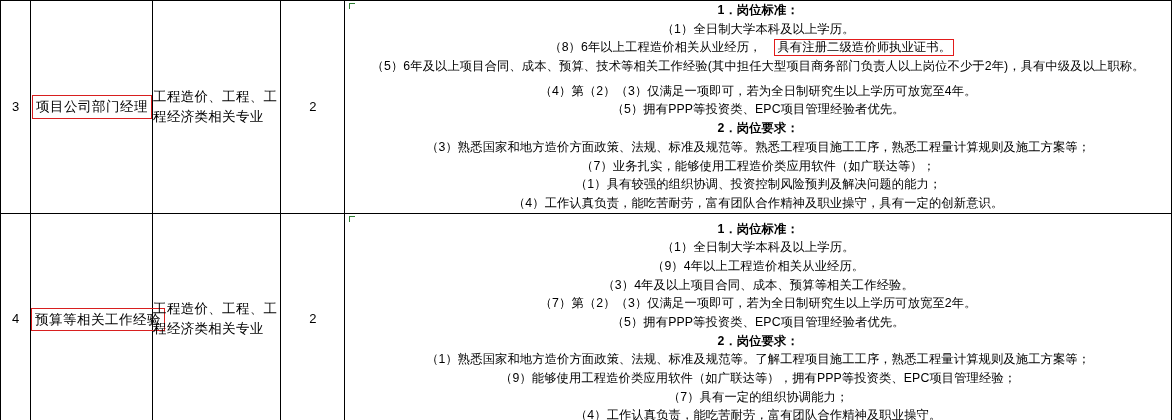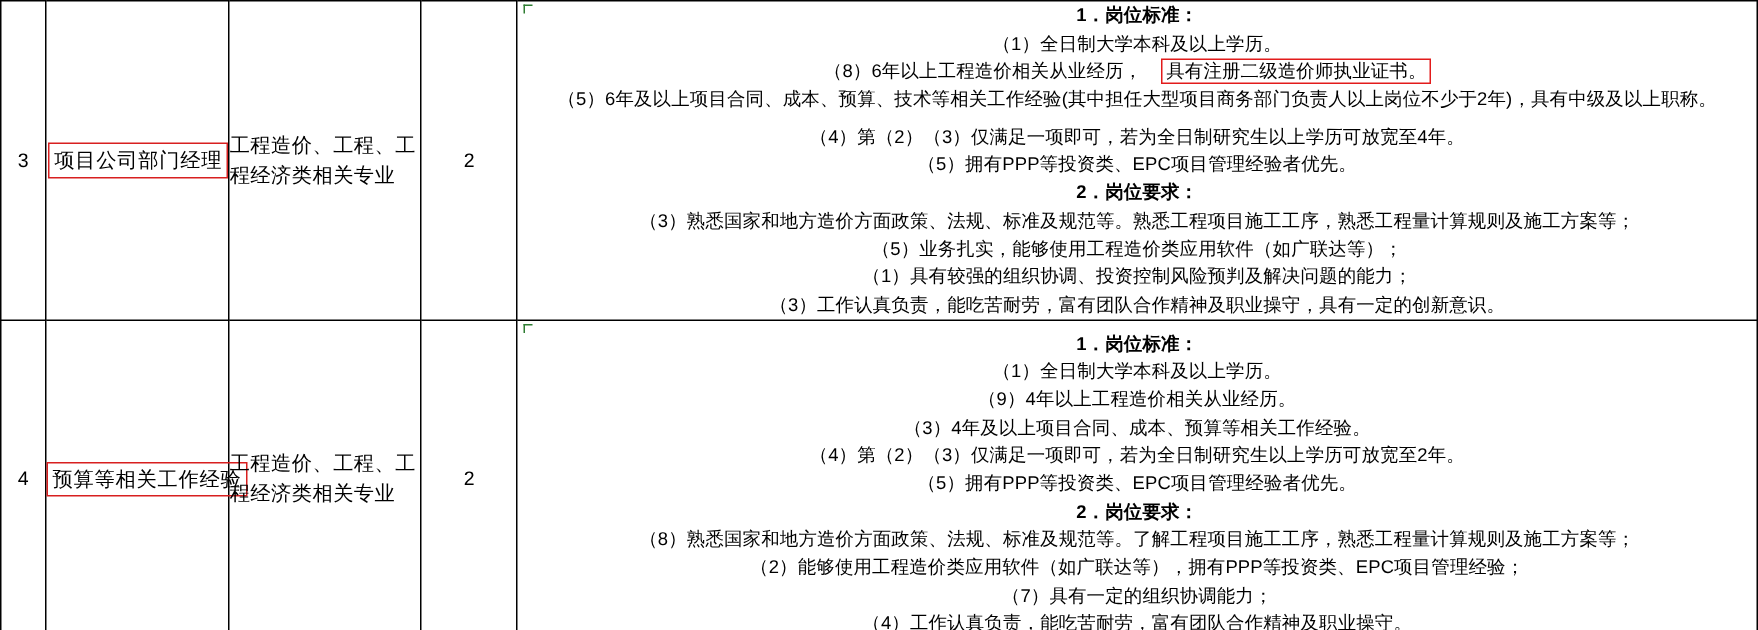--- a/index.html
+++ b/index.html
@@ -126,23 +126,23 @@
           <div class="req-line">（1）全日制大学本科及以上学历。</div>
           <div class="req-line">
             <span>（8）6年以上工程造价相关从业经历，</span><span class="hl-box">具有注册二级造价师执业证书。</span>
           </div>
           <div class="req-line">（5）6年及以上项目合同、成本、预算、技术等相关工作经验(其中担任大型项目商务部门负责人以上岗位不少于2年)，具有中级及以上职称。</div>
           <div class="spacer-line"></div>
           <div class="req-line">（4）第（2）（3）仅满足一项即可，若为全日制研究生以上学历可放宽至4年。</div>
           <div class="req-line">（5）拥有PPP等投资类、EPC项目管理经验者优先。</div>
           <div class="req-line bold">2．岗位要求：</div>
           <div class="req-line">（3）熟悉国家和地方造价方面政策、法规、标准及规范等。熟悉工程项目施工工序，熟悉工程量计算规则及施工方案等；</div>
-          <div class="req-line">（5）业务扎实，能够使用工程造价类应用软件（如广联达等）；</div>
+          <div class="req-line">（7）业务扎实，能够使用工程造价类应用软件（如广联达等）；</div>
           <div class="req-line">（1）具有较强的组织协调、投资控制风险预判及解决问题的能力；</div>
-          <div class="req-line">（3）工作认真负责，能吃苦耐劳，富有团队合作精神及职业操守，具有一定的创新意识。</div>
+          <div class="req-line">（4）工作认真负责，能吃苦耐劳，富有团队合作精神及职业操守，具有一定的创新意识。</div>
         </td>
       </tr>
 
       <tr style="height:208px;">
         <td class="cell-center">
           <span>4</span>
         </td>
         <td class="post-cell">
           <span class="post-box">预算等相关工作经验</span>
         </td>
@@ -150,24 +150,24 @@
         <td class="cell-center">
           <span>2</span>
         </td>
         <td class="req-cell">
           <span class="corner-tick"></span>
           <div class="spacer-line"></div>
           <div class="req-line bold">1．岗位标准：</div>
           <div class="req-line">（1）全日制大学本科及以上学历。</div>
           <div class="req-line">（9）4年以上工程造价相关从业经历。</div>
           <div class="req-line">（3）4年及以上项目合同、成本、预算等相关工作经验。</div>
-          <div class="req-line">（4）第（2）（3）仅满足一项即可，若为全日制研究生以上学历可放宽至2年。</div>
+          <div class="req-line">（7）第（2）（3）仅满足一项即可，若为全日制研究生以上学历可放宽至2年。</div>
           <div class="req-line">（5）拥有PPP等投资类、EPC项目管理经验者优先。</div>
           <div class="req-line bold">2．岗位要求：</div>
-          <div class="req-line">（8）熟悉国家和地方造价方面政策、法规、标准及规范等。了解工程项目施工工序，熟悉工程量计算规则及施工方案等；</div>
-          <div class="req-line">（2）能够使用工程造价类应用软件（如广联达等），拥有PPP等投资类、EPC项目管理经验；</div>
+          <div class="req-line">（1）熟悉国家和地方造价方面政策、法规、标准及规范等。了解工程项目施工工序，熟悉工程量计算规则及施工方案等；</div>
+          <div class="req-line">（9）能够使用工程造价类应用软件（如广联达等），拥有PPP等投资类、EPC项目管理经验；</div>
           <div class="req-line">（7）具有一定的组织协调能力；</div>
           <div class="req-line">（4）工作认真负责，能吃苦耐劳，富有团队合作精神及职业操守。</div>
         </td>
       </tr>
     </tbody>
   </table>
 </div>
 
 </body></html>

